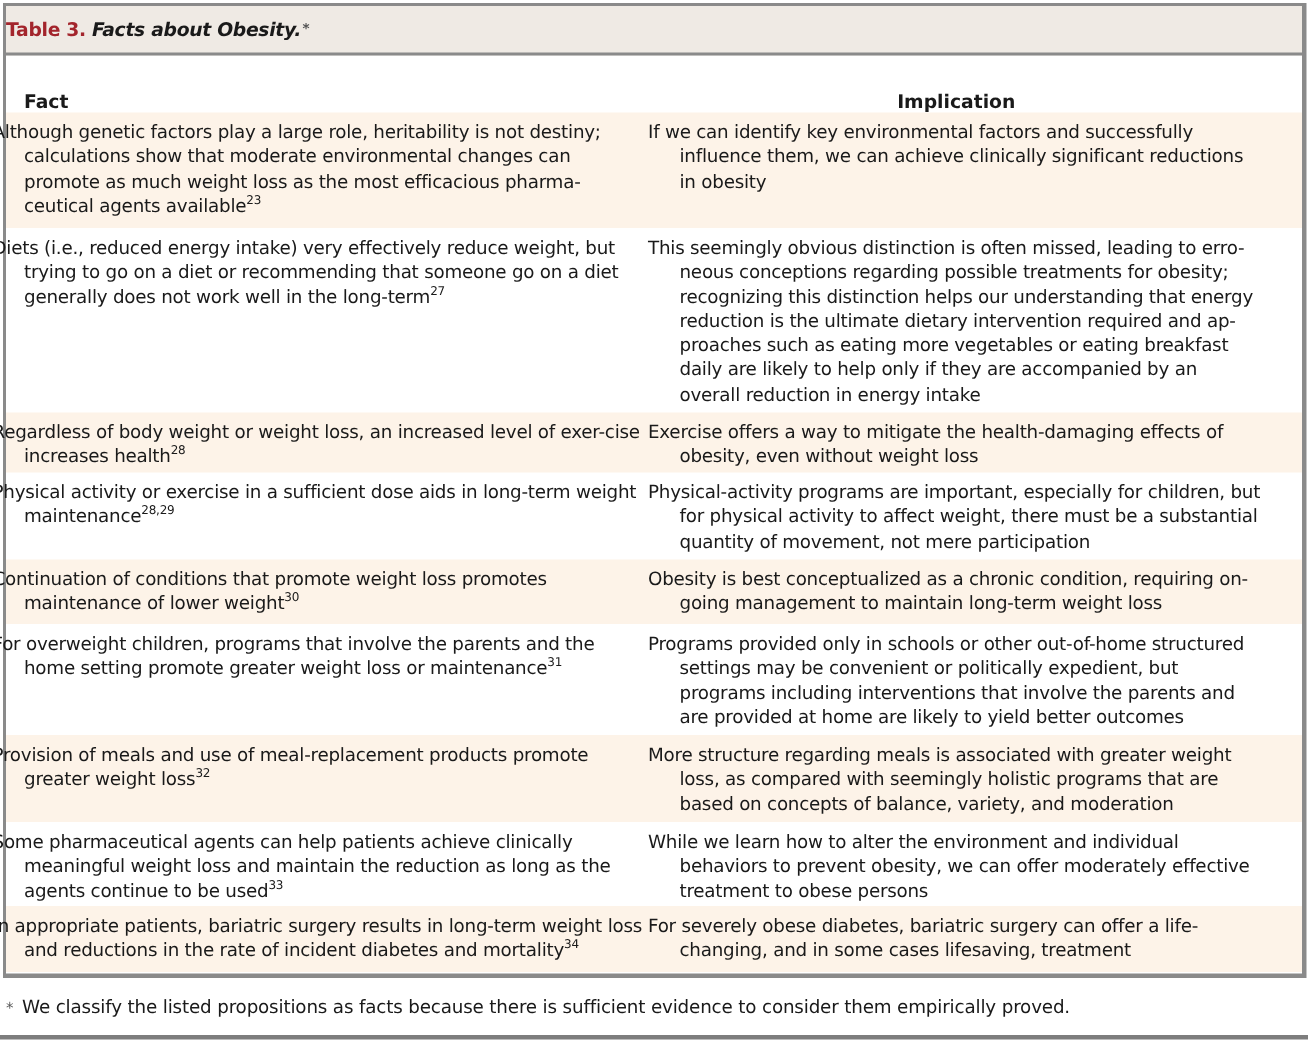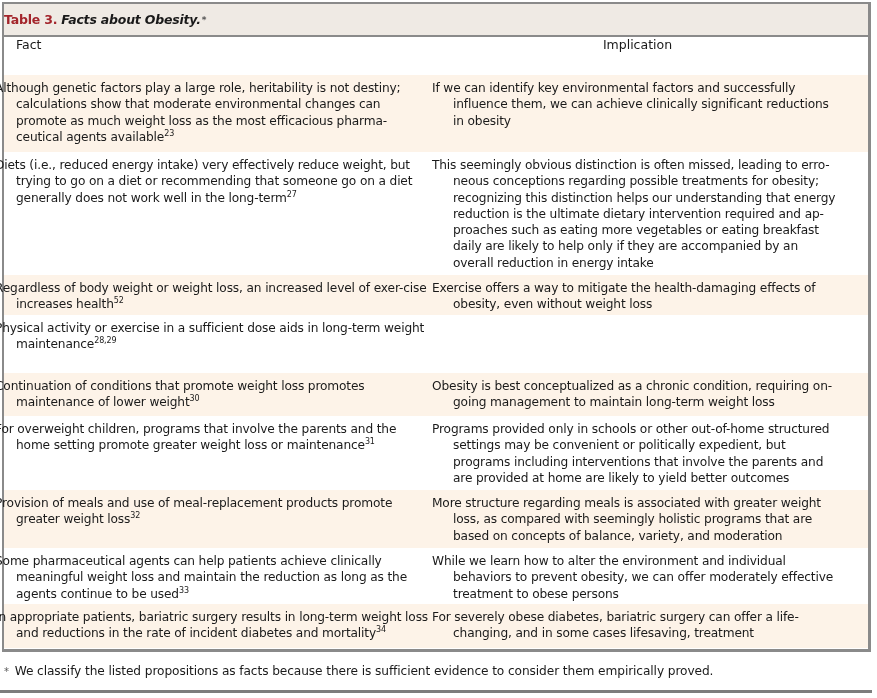--- a/index.html
+++ b/index.html
@@ -7,21 +7,21 @@
          font-family: "DejaVu Sans", "Liberation Sans", sans-serif; color: #1a1a1a; }
   .table-box { position: absolute; left: 2px; top: 2px; width: 869px; height: 650px;
                border: 2px solid #8a8a8a; border-right-width: 3px; border-bottom-width: 3px;
                box-sizing: border-box; background: #fff; }
   .title-bar { height: 33px; background: #efeae4; border-bottom: 2px solid #8a8a8a;
                box-sizing: border-box; display: flex; align-items: center;
                font-size: 12.5px; font-weight: bold; letter-spacing: -0.2px; }
   .title-num { color: #a3252c; margin-right: 4px; }
   .title-text { color: #1a1a1a; font-style: italic; }
   .title-mark { color: #555; font-size: 9px; vertical-align: super; margin-left: 1px; }
-  .head-row { height: 38px; display: flex; align-items: flex-start; font-size: 12.5px; font-weight: normal; }
+  .head-row { height: 38px; display: flex; align-items: flex-end; font-size: 12.5px; font-weight: bold; }
   .head-fact { width: 435px; padding-left: 12px; box-sizing: border-box; }
   .head-impl { flex: 1; text-align: center; padding-right: 32px; box-sizing: border-box; }
   .row { display: flex; box-sizing: border-box; }
   .row.tint { background: #fdf3e8; }
   .cell { font-size: 12.2px; line-height: 16.3px; padding-top: 5px; box-sizing: border-box;
           letter-spacing: -0.15px; }
   .cell.fact { width: 434px; padding-left: 12px; padding-right: 8px; }
   .cell.impl { flex: 1; padding-left: 15px; padding-right: 26px; }
   .hang { padding-left: 21px; text-indent: -21px; }
   .ref { font-size: 8px; vertical-align: super; line-height: 0; }
@@ -45,25 +45,26 @@
 
   <div class="row tint" style="height:77px">
     <div class="cell fact hang"><span>Although genetic factors play a large role, heritability is not destiny; calculations show that moderate environmental changes can promote as much weight loss as the most efficacious pharma-ceutical agents available</span><span class="ref">23</span></div>
     <div class="cell impl hang">If we can identify key environmental factors and successfully influence them, we can achieve clinically significant reductions in obesity</div>
   </div>
   <div class="row" style="height:123px">
     <div class="cell fact hang"><span>Diets (i.e., reduced energy intake) very effectively reduce weight, but trying to go on a diet or recommending that someone go on a diet generally does not work well in the long-term</span><span class="ref">27</span></div>
     <div class="cell impl hang">This seemingly obvious distinction is often missed, leading to erro-neous conceptions regarding possible treatments for obesity; recognizing this distinction helps our understanding that energy reduction is the ultimate dietary intervention required and ap-proaches such as eating more vegetables or eating breakfast daily are likely to help only if they are accompanied by an overall reduction in energy intake</div>
   </div>
   <div class="row tint" style="height:40px">
-    <div class="cell fact hang"><span>Regardless of body weight or weight loss, an increased level of exer-cise increases health</span><span class="ref">52</span></div>
+    <div class="cell fact hang"><span>Regardless of body weight or weight loss, an increased level of exer-cise increases health</span><span class="ref">28</span></div>
     <div class="cell impl hang">Exercise offers a way to mitigate the health-damaging effects of obesity, even without weight loss</div>
   </div>
   <div class="row" style="height:58px">
     <div class="cell fact hang"><span>Physical activity or exercise in a sufficient dose aids in long-term weight maintenance</span><span class="ref">28,29</span></div>
+    <div class="cell impl hang">Physical-activity programs are important, especially for children, but for physical activity to affect weight, there must be a substantial quantity of movement, not mere participation</div>
   </div>
   <div class="row tint" style="height:43px">
     <div class="cell fact hang"><span>Continuation of conditions that promote weight loss promotes maintenance of lower weight</span><span class="ref">30</span></div>
     <div class="cell impl hang">Obesity is best conceptualized as a chronic condition, requiring on-going management to maintain long-term weight loss</div>
   </div>
   <div class="row" style="height:74px">
     <div class="cell fact hang"><span>For overweight children, programs that involve the parents and the home setting promote greater weight loss or maintenance</span><span class="ref">31</span></div>
     <div class="cell impl hang">Programs provided only in schools or other out-of-home structured settings may be convenient or politically expedient, but programs including interventions that involve the parents and are provided at home are likely to yield better outcomes</div>
   </div>
   <div class="row tint" style="height:58px">

